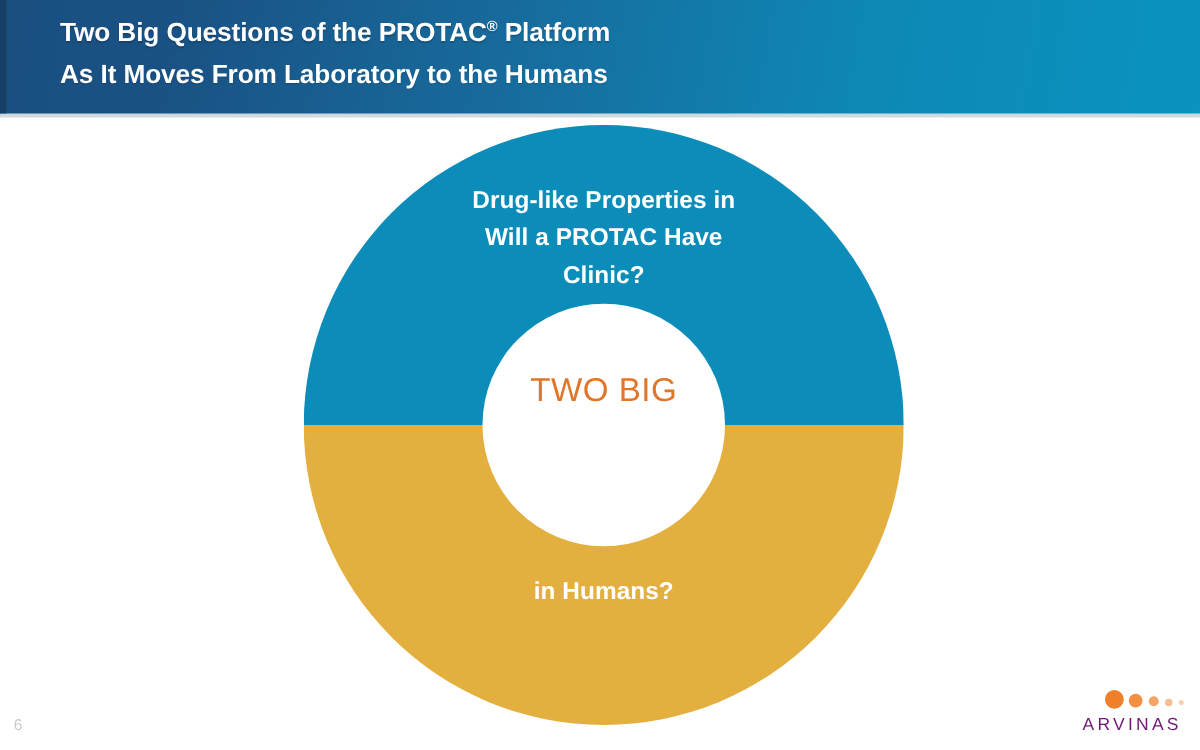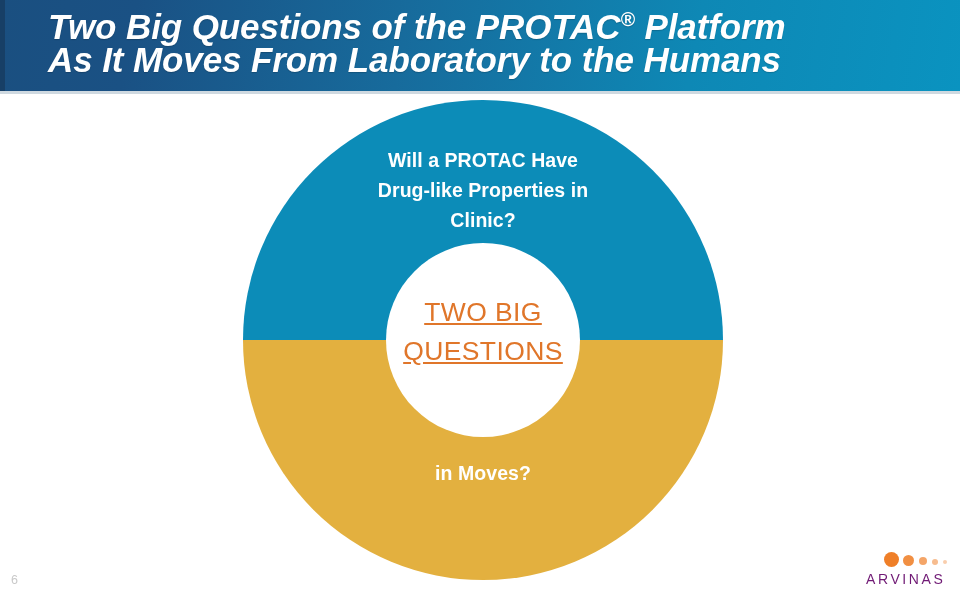--- a/index.html
+++ b/index.html
@@ -53,25 +53,24 @@
     height: 3px;
     background: #cfd9e0;
   }
   #header-text {
     position: absolute;
     left: 48px;
     top: 10px;
     width: 860px;
     color: #ffffff;
     font-weight: bold;
-    font-size: 35px;
+    font-size: 21px;
     line-height: 33px;
     letter-spacing: -0.1px;
     text-shadow: 0 1px 1px rgba(0,0,0,0.18);
-    font-style: italic;
   }
   #header-text .line { display: block; white-space: nowrap; }
   #header-text sup {
     font-size: 0.56em;
     vertical-align: super;
     line-height: 0;
   }
 
   
   #donut {
@@ -135,21 +134,21 @@
     position: absolute;
     left: 143px;
     top: 193px;
     width: 194px;
     text-align: center;
     color: #e0762a;
     font-size: 26.5px;
     line-height: 39px;
     letter-spacing: 0.4px;
   }
-  #center-text .ct-line { display: block; text-decoration: underline; }
+  #center-text .ct-line { display: block; }
 
   
   #page-number {
     position: absolute;
     left: 11px;
     top: 573px;
     color: #c9c9c9;
     font-size: 12.5px;
     line-height: 14px;
   }
@@ -207,32 +206,31 @@
       <div class="fill"></div>
     </div>
 
     <div class="half" id="half-bottom">
       <div class="fill"></div>
     </div>
 
     <div id="donut-hole"></div>
 
     <div class="donut-label" id="label-top">
+      <div>Drug-like Properties in</div>
       <div>Will a PROTAC Have</div>
-      <div>Drug-like Properties in</div>
       <div>Clinic?</div>
     </div>
 
     <div class="donut-label" id="label-bottom">
-      <div>in Moves?</div>
+      <div>in Humans?</div>
     </div>
 
     <div id="center-text">
       <span class="ct-line">TWO BIG</span>
-      <span class="ct-line">QUESTIONS</span>
     </div>
 
   </div>
 
   <div id="page-number">6</div>
 
   <div id="logo">
     <div id="logo-dots">
       <span class="dot" style="left:0px;  top:0px;   width:15px; height:15px; opacity:1;"></span>
       <span class="dot" style="left:19px; top:3px;   width:11px; height:11px; opacity:0.88;"></span>

